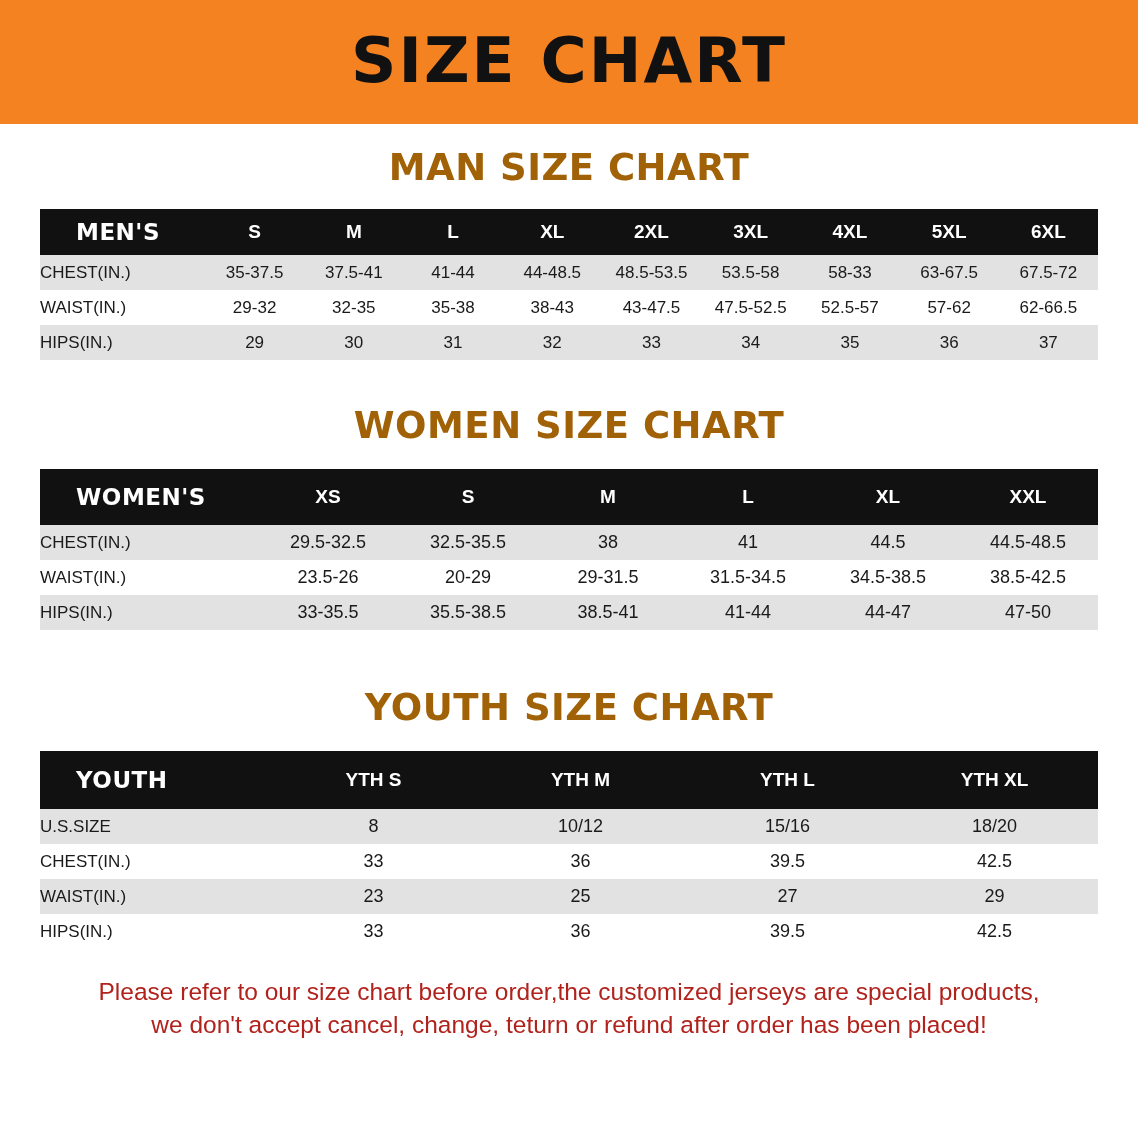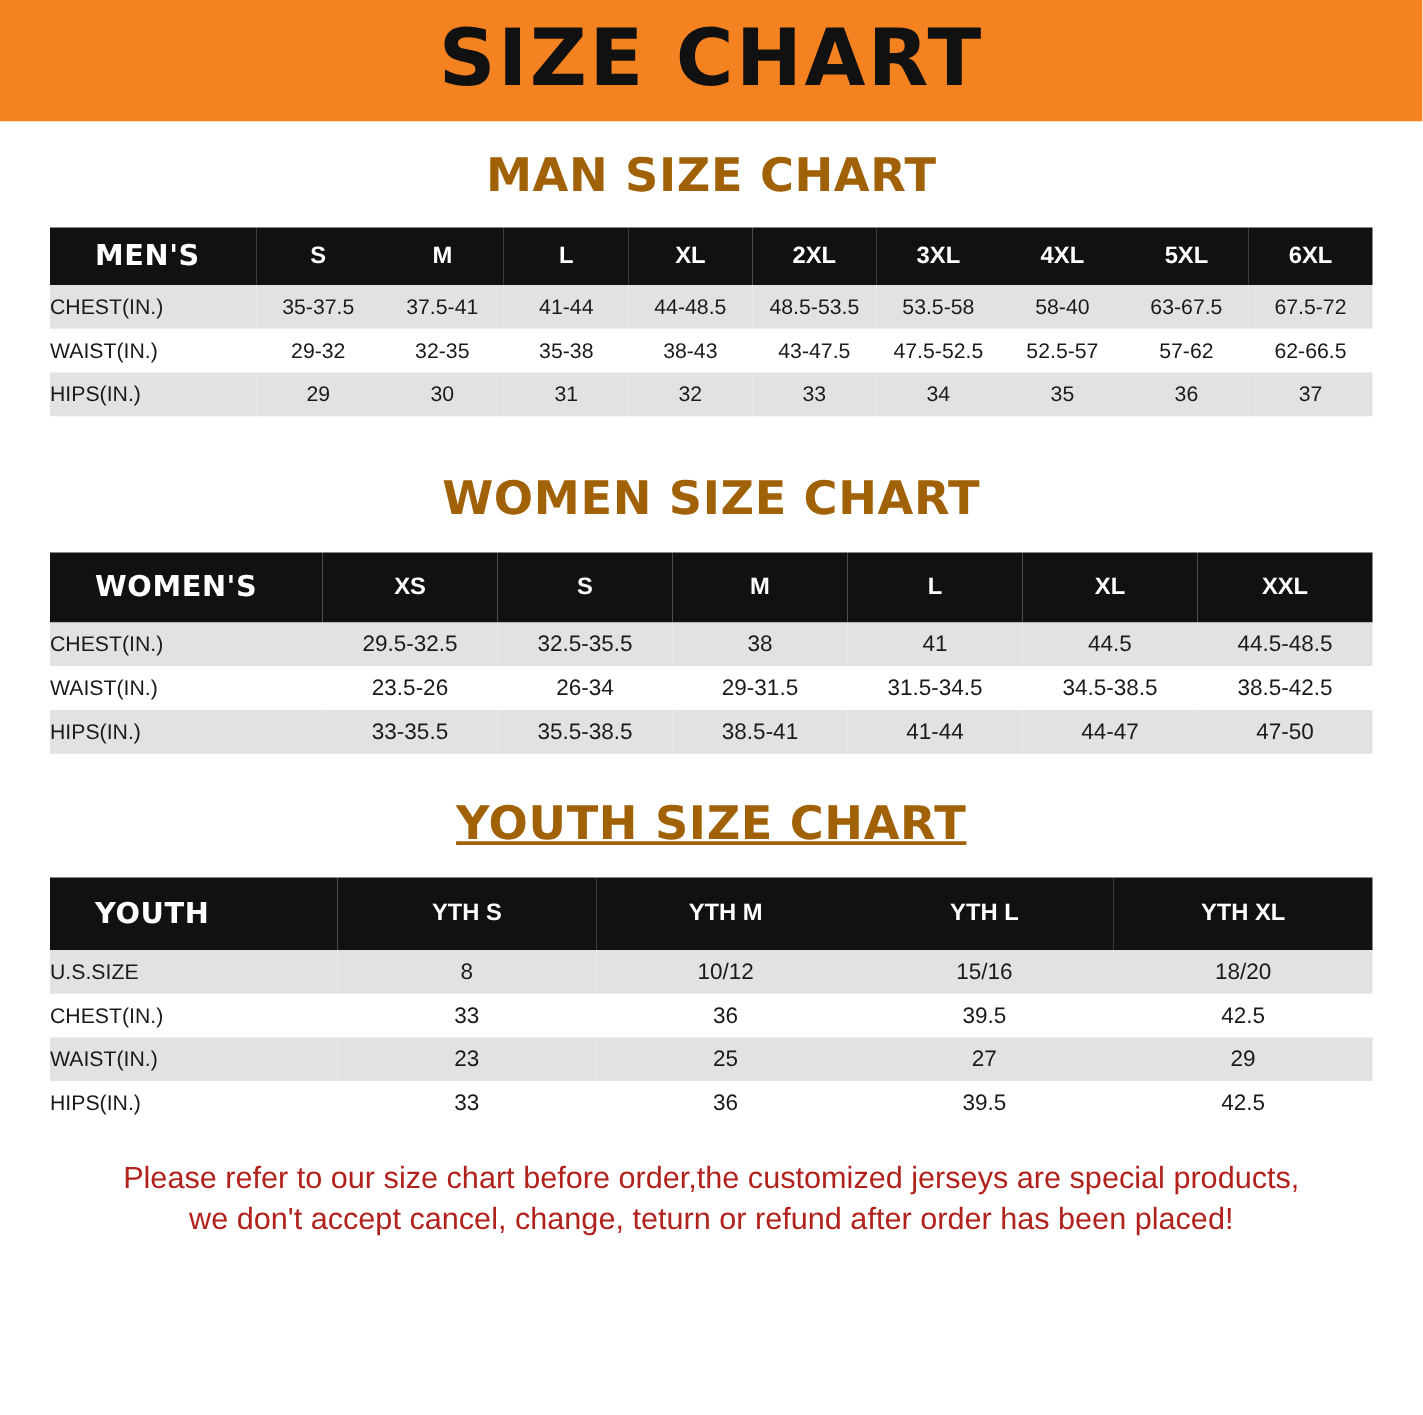--- a/index.html
+++ b/index.html
@@ -15,21 +15,21 @@
     overflow: hidden;
   }
   .page {
     width: 1138px;
     height: 1132px;
     position: relative;
     background: #ffffff;
   }
   
   .banner {
-    height: 97px;
+    height: 124px;
     background: #F58220;
     display: flex;
     align-items: center;
     justify-content: center;
   }
   .banner-title {
     font-family: "DejaVu Sans", sans-serif;
     font-weight: bold;
     font-size: 63px;
     letter-spacing: 2px;
@@ -41,21 +41,21 @@
   .section-title {
     text-align: center;
     font-family: "DejaVu Sans", sans-serif;
     font-weight: bold;
     font-size: 37px;
     color: #a16207;
     letter-spacing: 0.5px;
   }
   .title-man    { margin-top: 22px; margin-bottom: 20px; }
   .title-women  { margin-top: 44px; margin-bottom: 22px; }
-  .title-youth  { margin-top: 34px; margin-bottom: 22px; text-decoration: underline; }
+  .title-youth  { margin-top: 56px; margin-bottom: 22px; }
 
   
   .tbl-wrap {
     margin: 0 40px;
   }
   table.sizetbl {
     width: 1058px;
     border-collapse: collapse;
     table-layout: fixed;
   }
@@ -169,21 +169,21 @@
       </thead>
       <tbody>
         <tr class="shade">
           <td class="rowlabel">CHEST(IN.)</td>
           <td>35-37.5</td>
           <td>37.5-41</td>
           <td>41-44</td>
           <td>44-48.5</td>
           <td>48.5-53.5</td>
           <td>53.5-58</td>
-          <td>58-40</td>
+          <td>58-33</td>
           <td>63-67.5</td>
           <td>67.5-72</td>
         </tr>
         <tr class="plain">
           <td class="rowlabel">WAIST(IN.)</td>
           <td>29-32</td>
           <td>32-35</td>
           <td>35-38</td>
           <td>38-43</td>
           <td>43-47.5</td>
@@ -237,21 +237,21 @@
           <td>29.5-32.5</td>
           <td>32.5-35.5</td>
           <td>38</td>
           <td>41</td>
           <td>44.5</td>
           <td>44.5-48.5</td>
         </tr>
         <tr class="plain">
           <td class="rowlabel">WAIST(IN.)</td>
           <td>23.5-26</td>
-          <td>26-34</td>
+          <td>20-29</td>
           <td>29-31.5</td>
           <td>31.5-34.5</td>
           <td>34.5-38.5</td>
           <td>38.5-42.5</td>
         </tr>
         <tr class="shade">
           <td class="rowlabel">HIPS(IN.)</td>
           <td>33-35.5</td>
           <td>35.5-38.5</td>
           <td>38.5-41</td>

